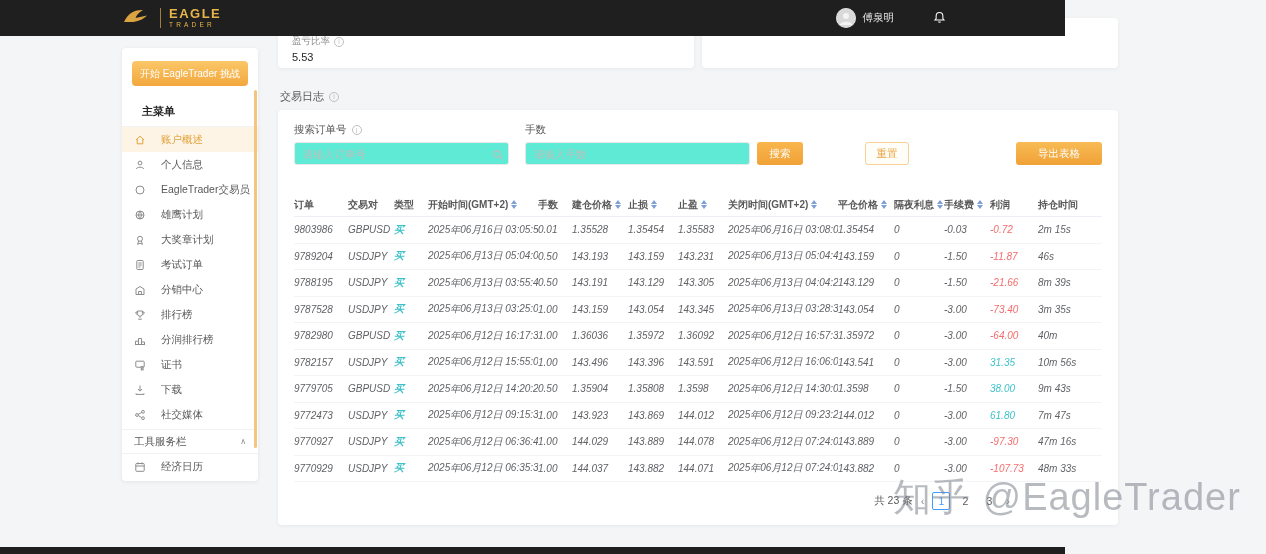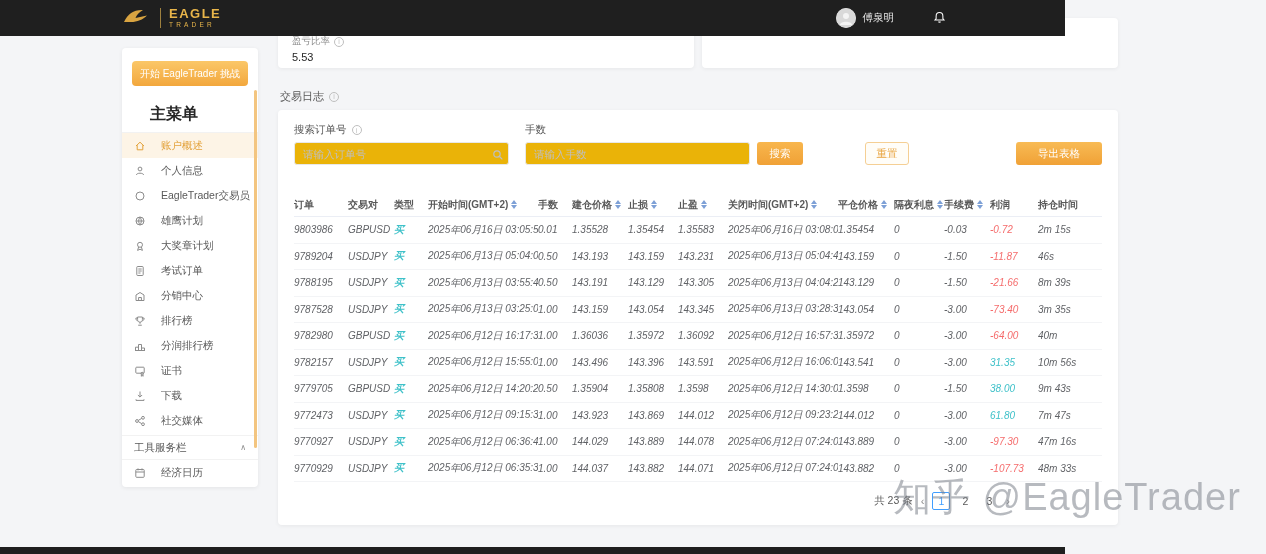--- a/index.html
+++ b/index.html
@@ -19,21 +19,21 @@
   .avatar { width:20px; height:20px; border-radius:50%; background:#d9d9d9; display:flex; align-items:center; justify-content:center; overflow:hidden; }
   .user-name { color:#e8e8e8; font-size:10.5px; }
   .bell { display:flex; align-items:center; }
 
   
   .sidebar { position:absolute; left:122px; top:48px; width:136px; background:#fff; border-radius:4px;
              box-shadow:0 1px 4px rgba(0,0,0,.07); padding-bottom:2px; z-index:2; }
   .cta-btn { margin:13px 10px 10px 10px; height:25px; border-radius:4px; border:none; cursor:pointer;
              background:linear-gradient(180deg,#fbc768,#f2a73d); color:#fff; font-size:10px; width:calc(100% - 20px);
              display:flex; align-items:center; justify-content:center; font-family:inherit; white-space:nowrap; }
-  .menu-title { padding:8px 14px 7px 28px; font-size:16px; font-weight:bold; color:#262626; border-bottom:1px solid #f2f2f2; }
+  .menu-title { padding:8px 14px 7px 20px; font-size:11px; font-weight:bold; color:#262626; border-bottom:1px solid #f2f2f2; }
   .menu-item { height:25px; display:flex; align-items:center; gap:15px; padding:0 12px; font-size:10.5px; color:#595959; cursor:pointer; }
   .menu-item .mi-icon { width:12px; height:12px; color:#8c8c8c; display:flex; align-items:center; }
   .menu-item.active { background:#fdf4e6; color:#e3a23a; }
   .menu-item.active .mi-icon { color:#e3a23a; }
   .menu-item.section { border-top:1px solid #f2f2f2; border-bottom:1px solid #f2f2f2; color:#595959; margin-top:2px; }
   .menu-item.section .chev { margin-left:auto; color:#8c8c8c; font-size:8px; }
   .mi-label { white-space:nowrap; }
   .side-scroll { position:absolute; right:1px; top:42px; width:3px; height:358px; background:#f3c580; border-radius:2px; }
 
   
@@ -48,21 +48,21 @@
             color:#bfbfbf; font-size:7px; align-items:center; justify-content:center; font-style:normal; }
 
   .log-label { position:absolute; left:280px; top:89px; font-size:11px; color:#595959; display:flex; align-items:center; gap:5px; z-index:2; }
 
   
   .main-card { position:absolute; left:278px; top:110px; width:840px; height:415px; background:#fff; border-radius:4px;
                box-shadow:0 1px 4px rgba(0,0,0,.06); padding:13px 16px; z-index:2; }
   .filters { position:relative; height:56px; }
   .f-label { position:absolute; top:0; font-size:10.5px; color:#595959; display:flex; align-items:center; gap:5px; }
   .f-label.order { left:0; } .f-label.lots { left:231px; }
-  .f-input { position:absolute; top:19px; height:23px; background:#eab308; border:1px solid #e8e8e8; border-radius:3px;
+  .f-input { position:absolute; top:19px; height:23px; background:#5eead4; border:1px solid #e8e8e8; border-radius:3px;
              font-size:10.5px; color:#595959; padding:0 22px 0 8px; font-family:inherit; }
   .f-input::placeholder { color:#bfbfbf; }
   .f-input.order { left:0; width:215px; }
   .f-input.lots { left:231px; width:225px; padding-right:8px; }
   .search-glyph { position:absolute; left:198px; top:24px; color:#bfbfbf; }
   .btn { position:absolute; top:19px; height:23px; border-radius:3px; font-size:10.5px; cursor:pointer; font-family:inherit; }
   .btn.search { left:463px; width:46px; background:linear-gradient(180deg,#f8b64d,#f0a136); border:none; color:#fff; }
   .btn.reset { left:571px; width:44px; background:#fffdf8; border:1px solid #f5cf94; color:#e8a33d; }
   .btn.export { left:722px; width:86px; background:linear-gradient(180deg,#f8bb55,#f0a136); border:none; color:#fff; }
 

